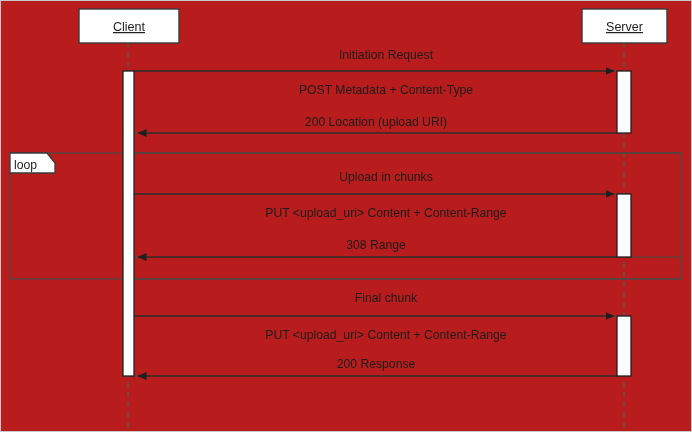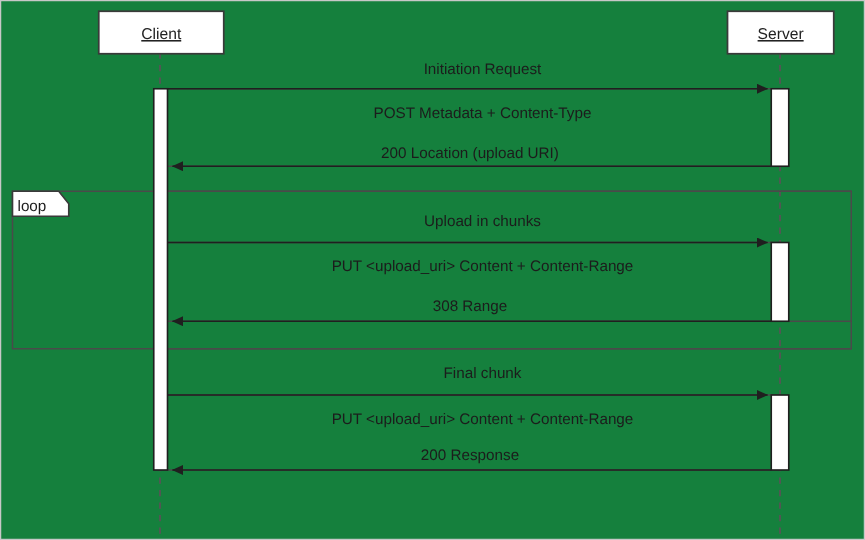--- a/index.html
+++ b/index.html
@@ -8,21 +8,21 @@
     padding: 0;
     background: #ffffff;
   }
   body {
     font-family: "Liberation Sans", sans-serif;
   }
   #canvas {
     position: relative;
     width: 692px;
     height: 432px;
-    background: #15803d;
+    background: #b91c1c;
     border: 1px solid #c8c8c8;
     box-sizing: border-box;
     overflow: hidden;
     text-align: right;
   }
   #diagram-svg {
     position: absolute;
     left: 0;
     top: 0;
     width: 692px;

